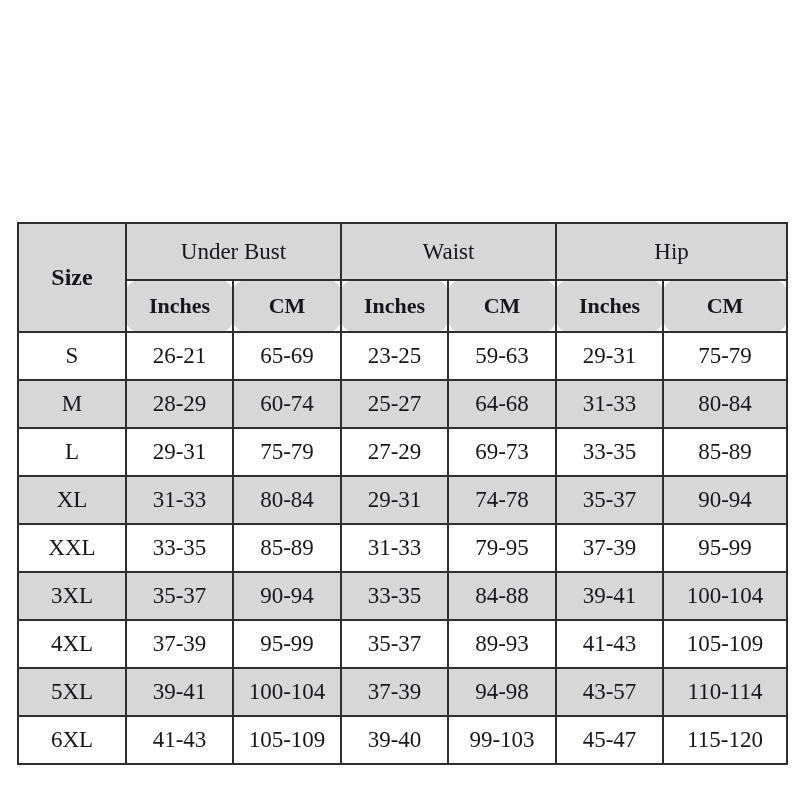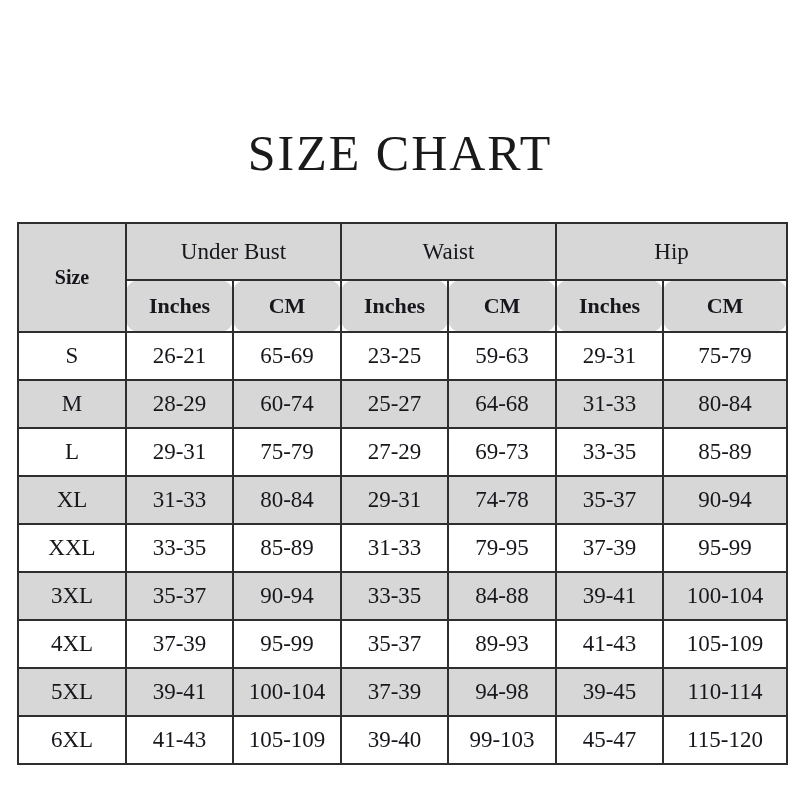--- a/index.html
+++ b/index.html
@@ -42,21 +42,21 @@
     color: var(--text-c);
   }
   th.group-head {
     height: 57px;
     background: var(--header-bg);
     font-size: 23px;
     font-weight: 400;
   }
   th.size-head {
     background: var(--header-bg);
-    font-size: 20px;
+    font-size: 24px;
     font-weight: 700;
   }
   th.sub-head {
     height: 52px;
     background: var(--header-bg);
     font-size: 22px;
     font-weight: 700;
     border-radius: 13px;
   }
   tbody td {
@@ -65,21 +65,20 @@
     font-weight: 400;
     background: var(--row-bg);
   }
   tbody tr.alt td { background: var(--alt-bg); }
 </style>
 </head>
 <body>
 
 <div class="page">
 
-  <div class="title">SIZE CHART</div>
 
   <table class="size-chart">
     <colgroup>
       <col style="width:108px">
       <col style="width:107px">
       <col style="width:108px">
       <col style="width:107px">
       <col style="width:108px">
       <col style="width:107px">
       <col style="width:124px">
@@ -163,21 +162,21 @@
           <td>89-93</td>
           <td>41-43</td>
           <td>105-109</td>
         </tr>
         <tr class="alt">
           <td>5XL</td>
           <td>39-41</td>
           <td>100-104</td>
           <td>37-39</td>
           <td>94-98</td>
-          <td>39-45</td>
+          <td>43-57</td>
           <td>110-114</td>
         </tr>
         <tr>
           <td>6XL</td>
           <td>41-43</td>
           <td>105-109</td>
           <td>39-40</td>
           <td>99-103</td>
           <td>45-47</td>
           <td>115-120</td>

